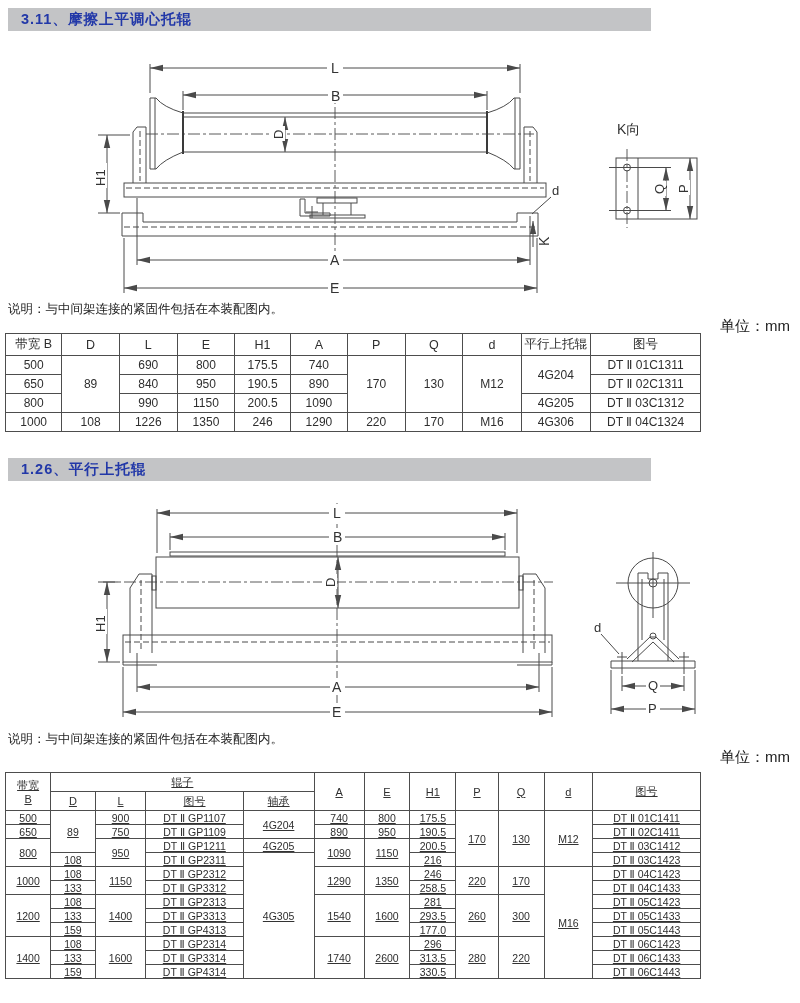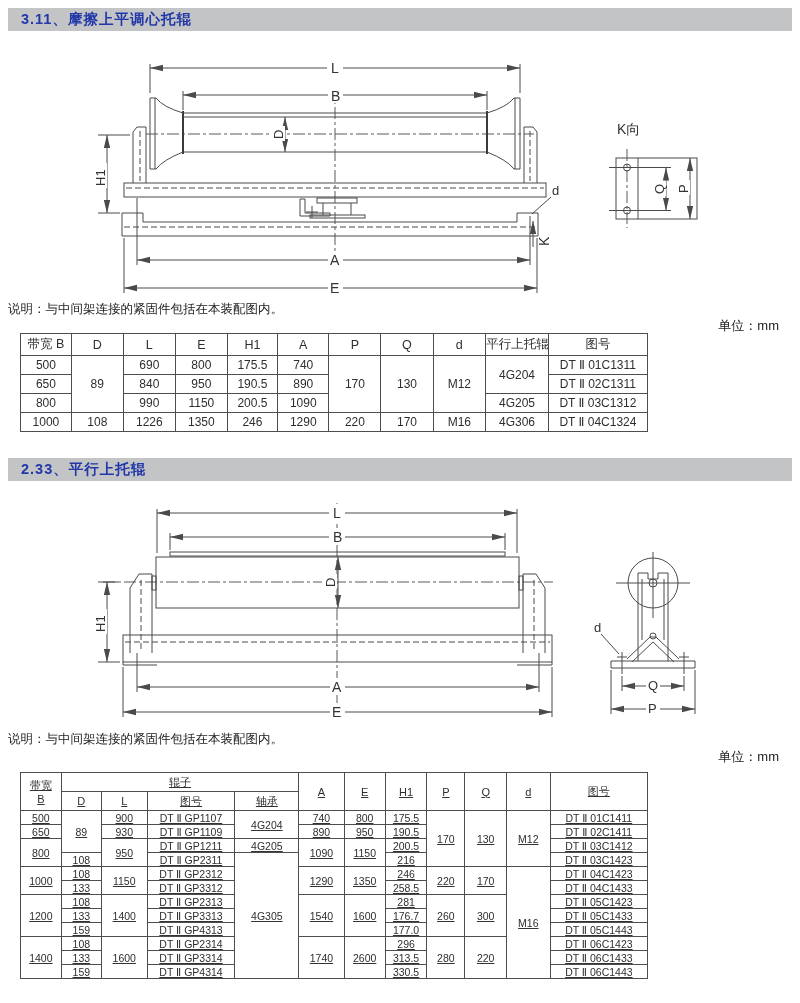--- a/index.html
+++ b/index.html
@@ -1,23 +1,23 @@
 <!DOCTYPE html>
 <html><head>
 <meta charset="utf-8">
 <style>
   html,body{margin:0;padding:0;background:#fff;}
   .page{position:relative;width:800px;height:1003px;background:#ffffff;overflow:hidden;
         font-family:"Liberation Sans","DejaVu Sans",sans-serif;color:#333;}
-  .bar{position:absolute;left:8px;width:784px;height:23px;background:#c3c4c6;
+  .bar{position:absolute;left:8px;width:643px;height:23px;background:#c3c4c6;
        color:#2238a8;font-weight:bold;font-size:14.5px;line-height:23px;
        padding-left:13px;box-sizing:border-box;letter-spacing:1px;}
   .note{position:absolute;left:8px;font-size:12.5px;color:#222;}
-  .unit{position:absolute;right:21px;font-size:13px;color:#222;}
-  table{position:absolute;left:20px;width:628px;border-collapse:collapse;table-layout:fixed;}
+  .unit{position:absolute;right:10px;font-size:15px;color:#222;}
+  table{position:absolute;left:5px;width:696px;border-collapse:collapse;table-layout:fixed;}
   td,th{border:1px solid #4d4d4d;text-align:center;vertical-align:middle;
         font-weight:normal;padding:0;color:#2e2e2e;overflow:hidden;white-space:nowrap;}
   .t1{top:333px;font-size:12px;}
   .t1 th{height:21px;font-size:12.5px;}
   .t1 td{height:18px;}
   .t2{top:772px;font-size:10.5px;text-decoration:underline;}
   .t2 th{height:18px;font-size:11px;}
   .t2 td{height:13px;}
   svg{position:absolute;left:0;}
   .dln{stroke:#4a4a4a;stroke-width:1;fill:none;}
@@ -221,21 +221,21 @@
       <td>220</td>
       <td>170</td>
       <td>M16</td>
       <td>4G306</td>
       <td>DT Ⅱ 04C1324</td>
     </tr>
   </tbody>
     </table>
 
   <div class="bar" style="top:458px;">
-    <span>2.33、平行上托辊</span>
+    <span>1.26、平行上托辊</span>
   </div>
 
   <svg style="top:488px;" width="800" height="240" viewBox="0 488 800 240">
 
     <line class="cl" x1="337" y1="503" x2="337" y2="716"></line>
     <line class="cl" x1="103" y1="582" x2="553" y2="582"></line>
 
     <rect class="dln" x="170" y="552" width="335" height="4"></rect>
 
     <rect class="dln" x="156" y="557" width="363" height="51"></rect>
@@ -382,21 +382,21 @@
       <td>740</td>
       <td>800</td>
       <td>175.5</td>
       <td rowspan="4">170</td>
       <td rowspan="4">130</td>
       <td rowspan="4">M12</td>
       <td>DT Ⅱ 01C1411</td>
     </tr>
     <tr>
       <td>650</td>
-      <td>930</td>
+      <td>750</td>
       <td>DT Ⅱ GP1109</td>
       <td>890</td>
       <td>950</td>
       <td>190.5</td>
       <td>DT Ⅱ 02C1411</td>
     </tr>
     <tr>
       <td rowspan="2">800</td>
       <td rowspan="2">950</td>
       <td>DT Ⅱ GP1211</td>
@@ -440,21 +440,21 @@
       <td rowspan="3">1540</td>
       <td rowspan="3">1600</td>
       <td>281</td>
       <td rowspan="3">260</td>
       <td rowspan="3">300</td>
       <td>DT Ⅱ 05C1423</td>
     </tr>
     <tr>
       <td>133</td>
       <td>DT Ⅱ GP3313</td>
-      <td>176.7</td>
+      <td>293.5</td>
       <td>DT Ⅱ 05C1433</td>
     </tr>
     <tr>
       <td>159</td>
       <td>DT Ⅱ GP4313</td>
       <td>177.0</td>
       <td>DT Ⅱ 05C1443</td>
     </tr>
     <tr>
       <td rowspan="3">1400</td>

